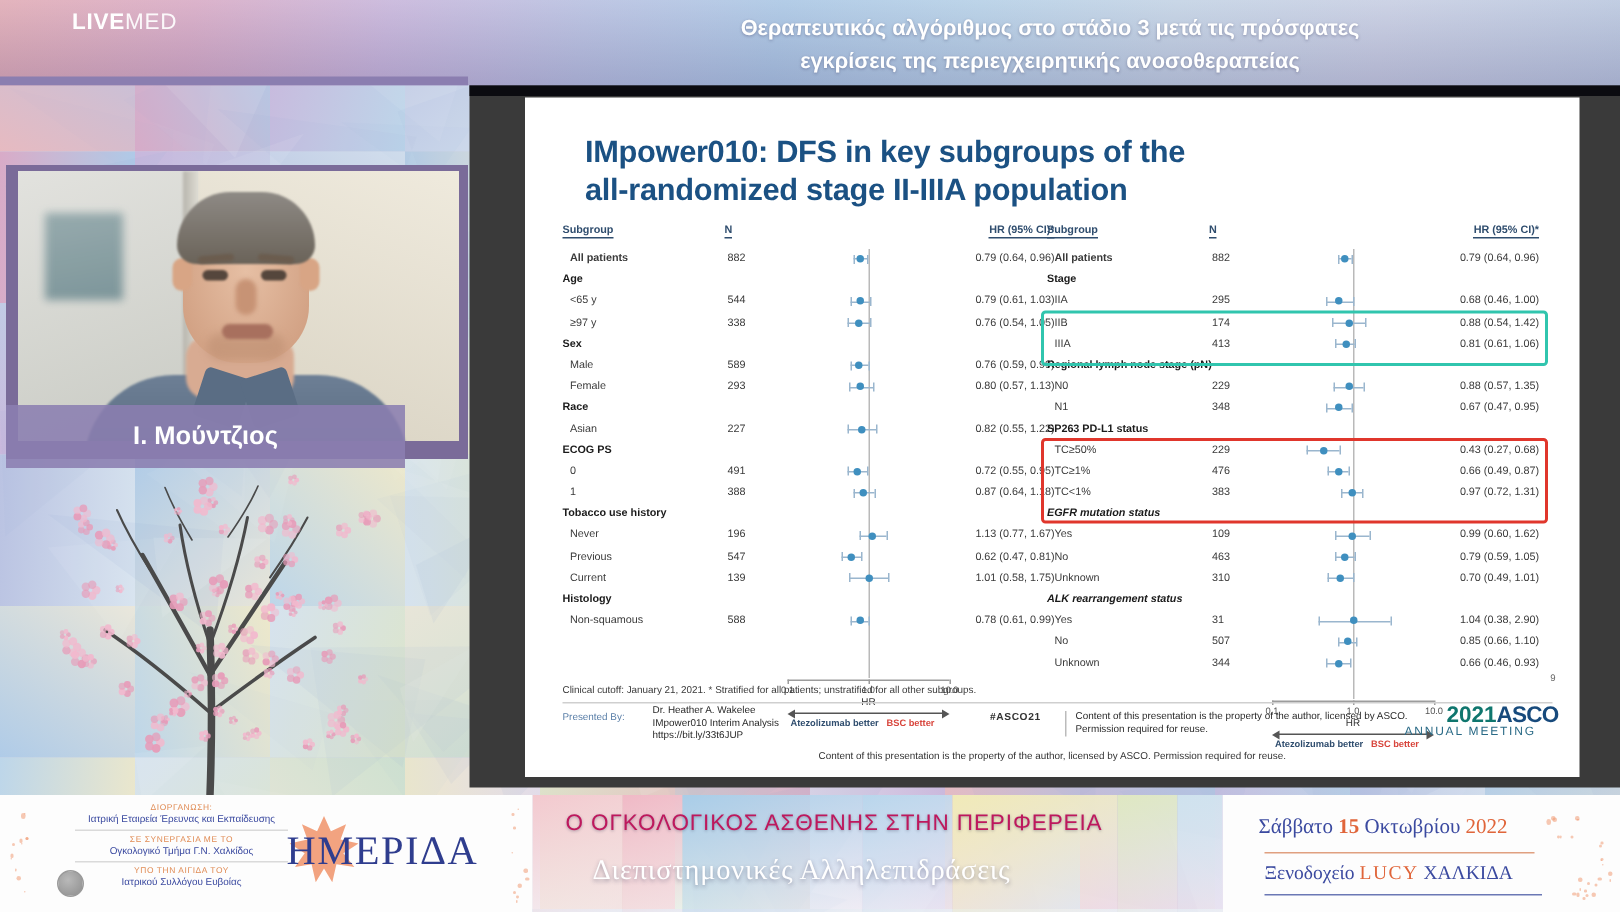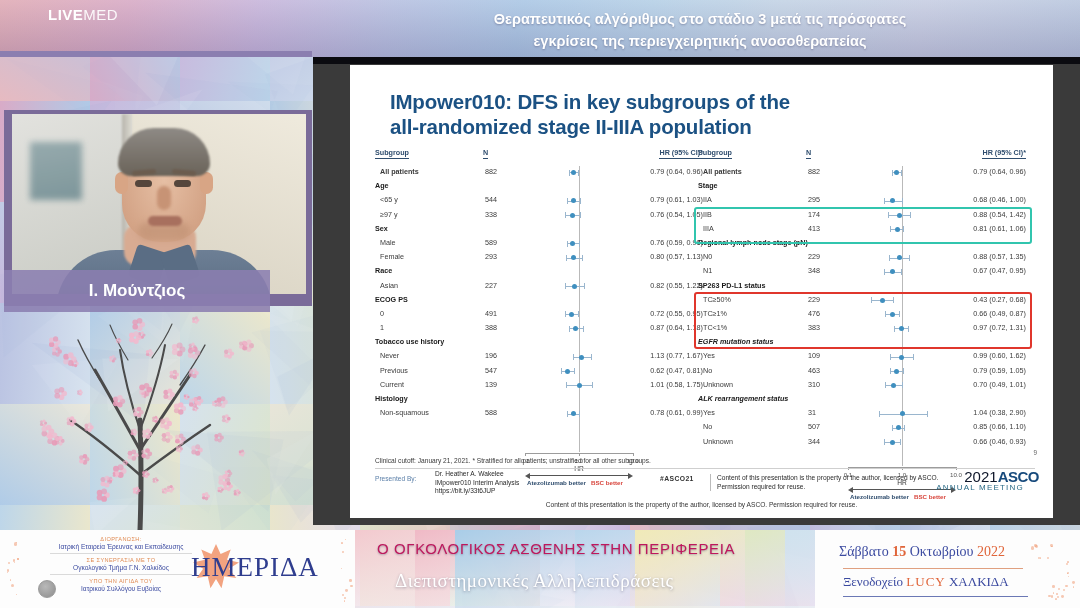--- a/index.html
+++ b/index.html
@@ -181,21 +181,21 @@
     position:absolute; left:310px; top:410px; font-size:6.8px; font-weight:bold;
     color:#333; letter-spacing:.4px;
   }
   #asco-rights {
     position:absolute; left:360px; top:409px; font-size:6.6px; color:#2a2a2a;
     line-height:8.6px; border-left:1px solid #bbb; padding-left:6px;
   }
   #slide-no { position:absolute; right:16px; top:384px; font-size:6.4px; color:#666; }
   #asco-logo { position:absolute; right:14px; top:404px; text-align:left; }
   #asco-logo .l1 { font-size:15px; line-height:15px; }
-  #asco-logo .l1 .yr { color:#0f172a; font-weight:normal;margin-left:28px; }
+  #asco-logo .l1 .yr { color:#0f766e; font-weight:bold;margin-left:28px; }
   #asco-logo .l1 .nm { color:#174a7c; font-weight:bold; letter-spacing:-.5px; }
   #asco-logo .l2 { font-size:8px; color:#2a6a86; letter-spacing:1.2px; margin-top:-1px;}
   #slide-bottom-note {
     position:absolute; left:0; top:436px; width:703px; text-align:center;
     font-size:6.6px; color:#333;
   }
 
   
   #banner {
     position:absolute; left:0; top:530px; width:1080px; height:78px; z-index:7;

